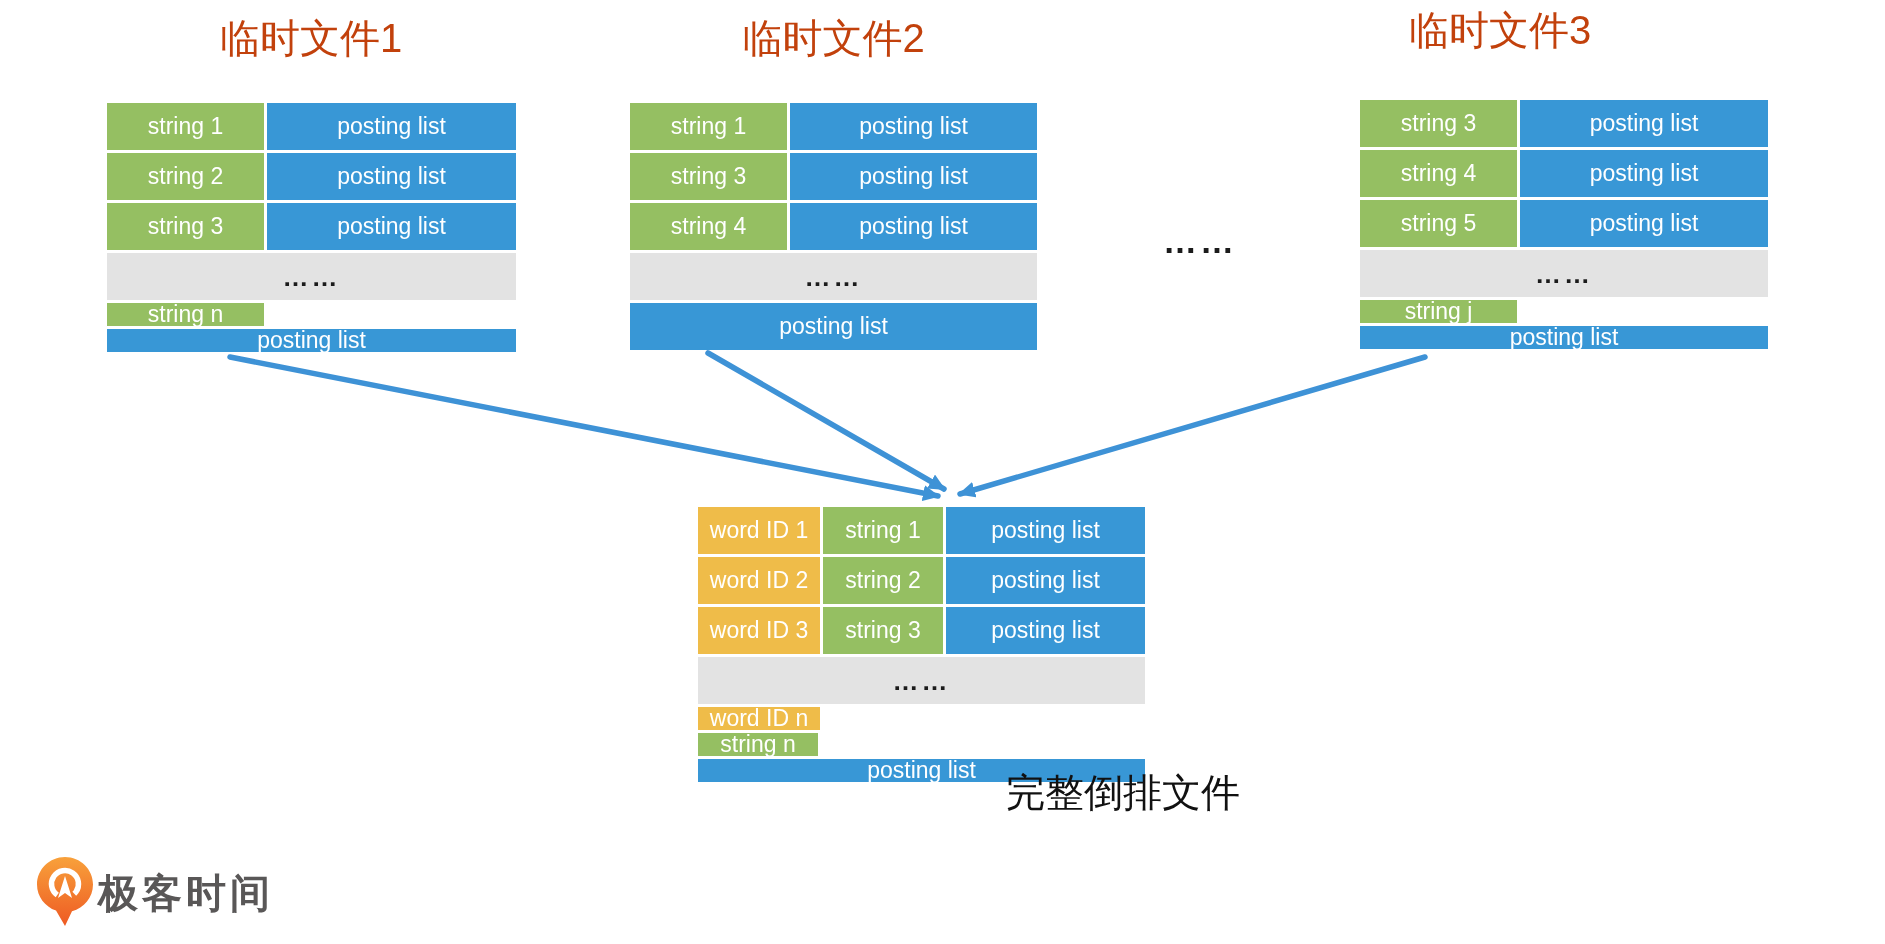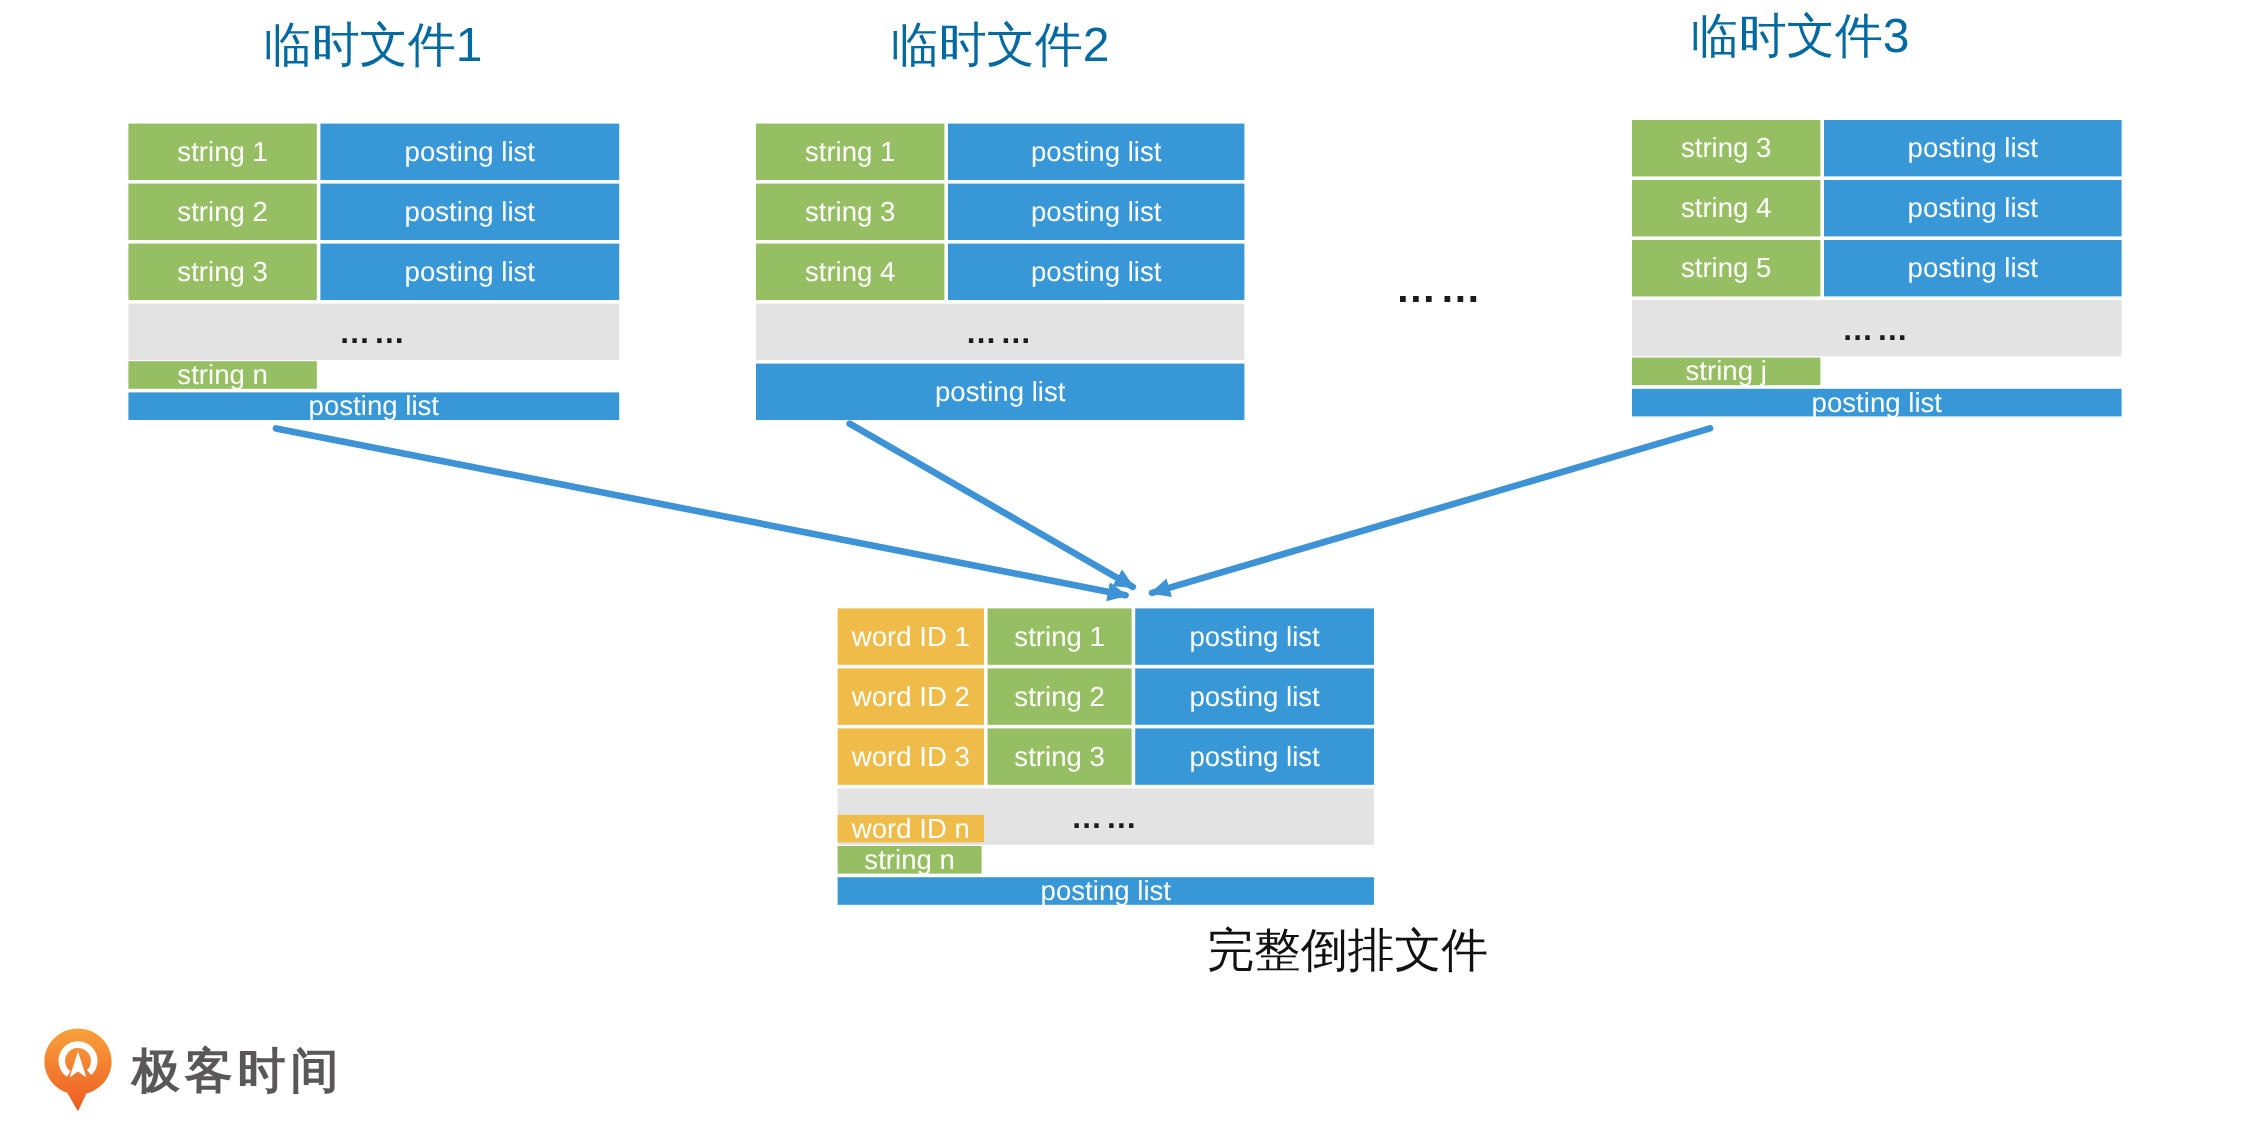--- a/index.html
+++ b/index.html
@@ -4,30 +4,30 @@
 <style>
   html,body{margin:0;padding:0;}
   body{
     width:1885px;height:944px;position:relative;overflow:hidden;
     background:#ffffff;
     font-family:"Liberation Sans","DejaVu Sans",sans-serif;
   }
   .abs{position:absolute;}
   
   .file-title{
-    font-size:40px;font-weight:500;color:#0369a1;
+    font-size:40px;font-weight:500;color:#c2410c;
     text-align:center;line-height:48px;white-space:nowrap;
   }
   .merged-caption{
     font-size:39px;font-weight:500;color:#111;
     text-align:right;line-height:46px;white-space:nowrap;
   }
   
   .mtable{display:flex;flex-direction:column;}
-  .mrow{display:flex;gap:3px;height:47px;margin-bottom:3px;justify-content:flex-end;}
+  .mrow{display:flex;gap:3px;height:47px;margin-bottom:3px;}
   .mrow:last-child{margin-bottom:0;flex-direction:column;}
   .cell{
     display:flex;align-items:center;justify-content:center;
     color:#ffffff;font-size:23px;line-height:1;white-space:nowrap;
   }
   .cell.string{background:var(--green,#95BF62);}
   .cell.posting{background:var(--blue,#3897D6);flex:1;}
   .cell.wordid{background:var(--yellow,#EFBC49);}
   .temp .cell.string{width:157px;flex:none;}
   .merged .cell.wordid{width:122px;flex:none;}
@@ -40,21 +40,21 @@
   
   .between-dots{
     font-size:34px;font-weight:bold;color:#1b1b1b;
     letter-spacing:3px;text-align:center;line-height:58px;
   }
   
   svg.arrows{position:absolute;left:0;top:0;pointer-events:none;}
   svg.arrows line{stroke:var(--arrow,#3E92D6);stroke-width:5.5;stroke-linecap:round;}
   svg.arrows marker path{fill:var(--arrow,#3E92D6);}
   
-  .logo{display:flex;align-items:center;gap:16px;text-align:center;}
+  .logo{display:flex;align-items:center;gap:4px;text-align:center;}
   .logo-text{
     font-size:40px;font-weight:600;color:#595757;
     letter-spacing:4px;white-space:nowrap;line-height:1;
   }
 </style>
 </head>
 <body>
 
 <div class="abs file-title" style="left:107px;top:14px;width:408px;">临时文件1</div>
 <div class="abs file-title" style="left:630px;top:14px;width:407px;">临时文件2</div>

